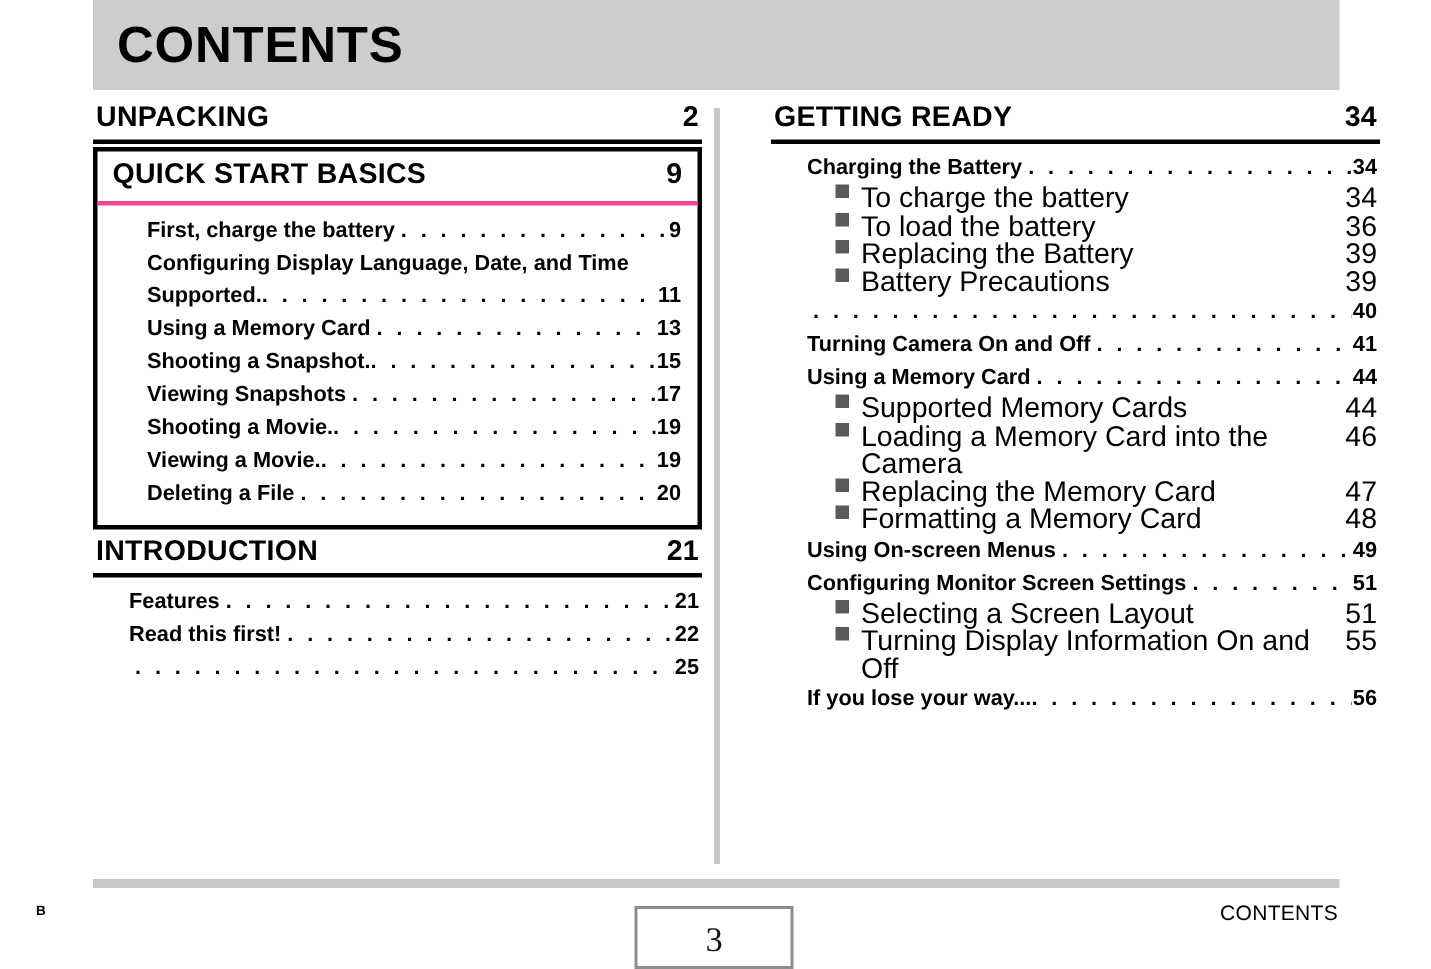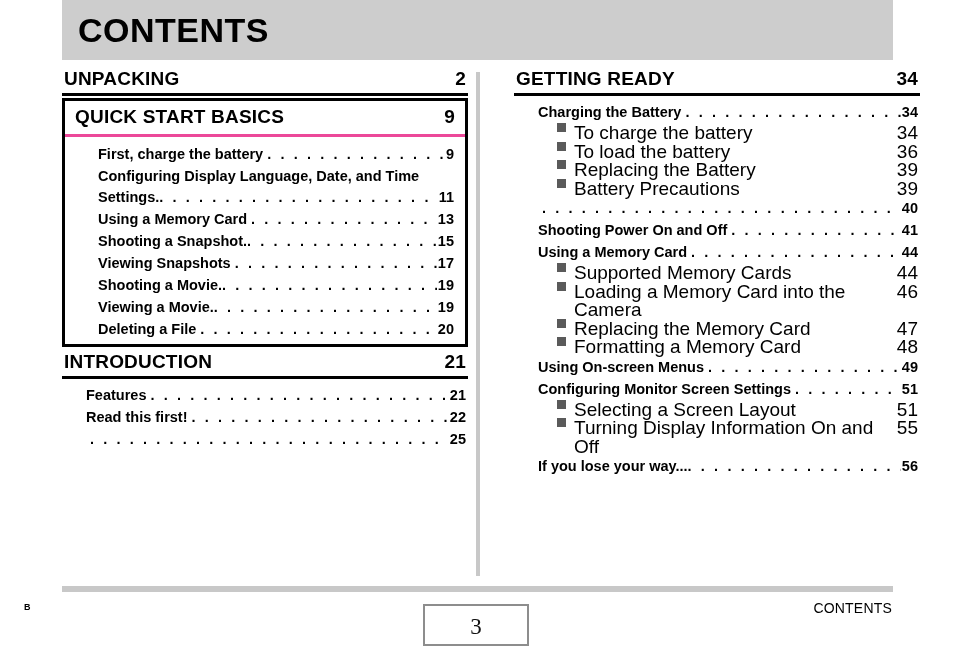--- a/index.html
+++ b/index.html
@@ -83,21 +83,21 @@
   
   .boxed {
     border: 3px solid #000;
     padding: 0;
   }
   .boxed .section-head {
     border-bottom: 3px solid #ec4899;
     padding: 5px 10px 6px 10px;
   }
   .boxed .entries {
-    padding: 7px 11px 3px 11px;
+    padding: 7px 11px 9px 11px;
   }
 
   .entries {
     padding: 6px 2px 8px 2px;
   }
 
   
   .entry {
     font-size: 14.5px;
     font-weight: bold;
@@ -234,21 +234,21 @@
               <span class="entry-text">First, charge the battery</span>
               <span class="leader">. . . . . . . . . . . . . . . . . . . . . . . . . . . . . . . . . . . . . . . . . . . . . . . . . . . . . . . . .</span>
               <span class="entry-page">9</span>
             </div>
           </div>
           <div class="entry">
             <div class="entry-line entry-wrap-first">
               <span class="entry-text">Configuring Display Language, Date, and Time</span>
             </div>
             <div class="entry-line">
-              <span class="entry-text">Settings.</span>
+              <span class="entry-text">Supported.</span>
               <span class="leader tight">. . . . . . . . . . . . . . . . . . . . . . . . . . . . . . . . . . . . . . . . . . . . . . . . . . . . . . . . .</span>
               <span class="entry-page">11</span>
             </div>
           </div>
           <div class="entry">
             <div class="entry-line">
               <span class="entry-text">Using a Memory Card</span>
               <span class="leader">. . . . . . . . . . . . . . . . . . . . . . . . . . . . . . . . . . . . . . . . . . . . . . . . . . . . . . . . .</span>
               <span class="entry-page">13</span>
             </div>
@@ -354,21 +354,21 @@
             <span class="sub-page">39</span>
           </div>
           <div class="entry">
             <div class="entry-line">
               <span class="leader">. . . . . . . . . . . . . . . . . . . . . . . . . . . . . . . . . . . . . . . . . . . . . . . . . . . . . . . . .</span>
               <span class="entry-page">40</span>
             </div>
           </div>
           <div class="entry">
             <div class="entry-line">
-              <span class="entry-text">Shooting Power On and Off</span>
+              <span class="entry-text">Turning Camera On and Off</span>
               <span class="leader">. . . . . . . . . . . . . . . . . . . . . . . . . . . . . . . . . . . . . . . . . . . . . . . . . . . . . . . . .</span>
               <span class="entry-page">41</span>
             </div>
           </div>
           <div class="entry">
             <div class="entry-line">
               <span class="entry-text">Using a Memory Card</span>
               <span class="leader">. . . . . . . . . . . . . . . . . . . . . . . . . . . . . . . . . . . . . . . . . . . . . . . . . . . . . . . . .</span>
               <span class="entry-page">44</span>
             </div>

